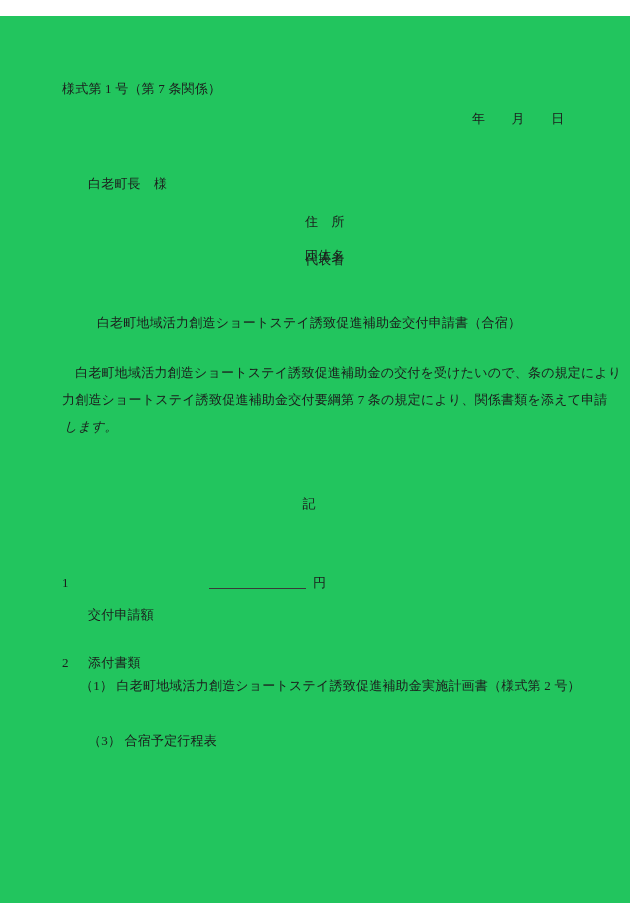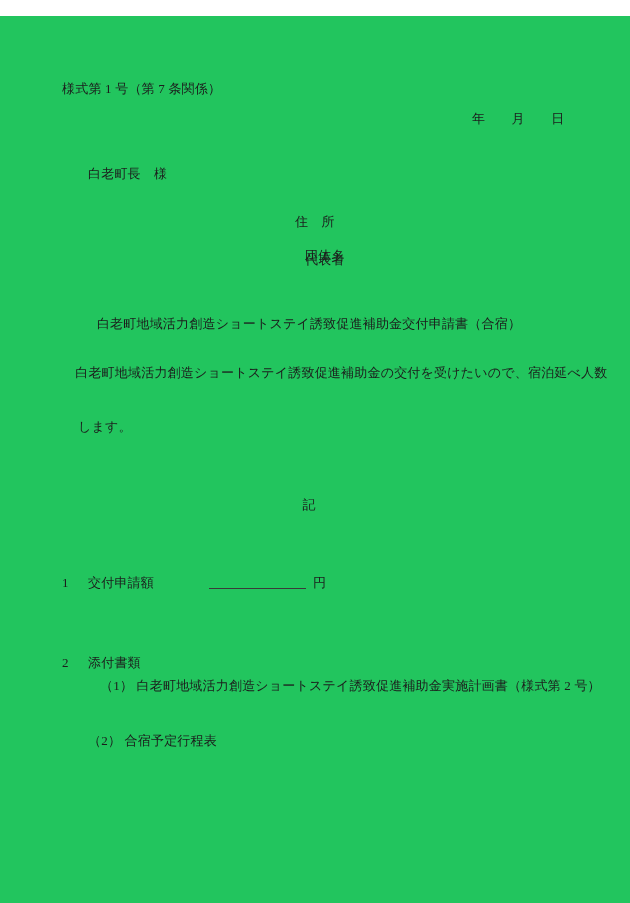--- a/index.html
+++ b/index.html
@@ -21,55 +21,57 @@
   .abs {
     position: absolute;
     white-space: pre;
     line-height: 16px;
     letter-spacing: 0.2px;
   }
   .center {
     left: 0;
     width: 618px;
     text-align: center;
+    font-family: Liberation Mono, monospace;
   }
   .fill-line {
     position: absolute;
     left: 209px;
     top: 558px;
     width: 97px;
     height: 14px;
     border-bottom: 1px solid #3a3a3a;
   }
 </style>
 </head>
 <body>
 
 <div class="page">
 
   <div class="abs" style="left:62px; top:65px;">様式第 1 号（第 7 条関係）</div>
 
   <div class="abs" style="left:472px; top:95px;">年　　月　　日</div>
 
-  <div class="abs" style="left:88px; top:150px;">白老町長　様</div>
+  <div class="abs" style="left:88px; top:160px;">白老町長　様</div>
 
-  <div class="abs" style="left:295px; top:198px;">住　所</div>
+  <div class="abs" style="left:305px; top:198px;">住　所</div>
   <div class="abs" style="left:305px; top:232px;">団体名</div>
   <div class="abs" style="left:305px; top:236px;">代表者</div>
 
   <div class="abs center" style="top:300px;">白老町地域活力創造ショートステイ誘致促進補助金交付申請書（合宿）</div>
 
-  <div class="abs" style="left:62px; top:349px;">　白老町地域活力創造ショートステイ誘致促進補助金の交付を受けたいので、宿泊延べ人数</div>
-  <div class="abs" style="left:78px; top:403px;">します。</div>
+  <div class="abs" style="left:62px; top:349px;">　白老町地域活力創造ショートステイ誘致促進補助金の交付を受けたいので、条の規定により</div>
+  <div class="abs" style="left:62px; top:376px;">力創造ショートステイ誘致促進補助金交付要綱第 7 条の規定により、関係書類を添えて申請</div>
+  <div class="abs" style="left:64px; top:403px;font-style:italic;">します。</div>
 
   <div class="abs center" style="top:481px;">記</div>
 
   <div class="abs" style="left:62px; top:559px;">1</div>
-  <div class="abs" style="left:88px; top:559px;">交付申請額</div>
+  <div class="abs" style="left:88px; top:591px;">交付申請額</div>
   <div class="fill-line"></div>
   <div class="abs" style="left:313px; top:559px;">円</div>
 
   <div class="abs" style="left:62px; top:639px;">2</div>
   <div class="abs" style="left:88px; top:639px;text-align:right;">添付書類</div>
-  <div class="abs" style="left:100px; top:662px;">（1） 白老町地域活力創造ショートステイ誘致促進補助金実施計画書（様式第 2 号）</div>
-  <div class="abs" style="left:88px; top:717px;">（2） 合宿予定行程表</div>
+  <div class="abs" style="left:80px; top:662px;">（1） 白老町地域活力創造ショートステイ誘致促進補助金実施計画書（様式第 2 号）</div>
+  <div class="abs" style="left:88px; top:717px;">（3） 合宿予定行程表</div>
 
 </div>
 
 </body></html>

